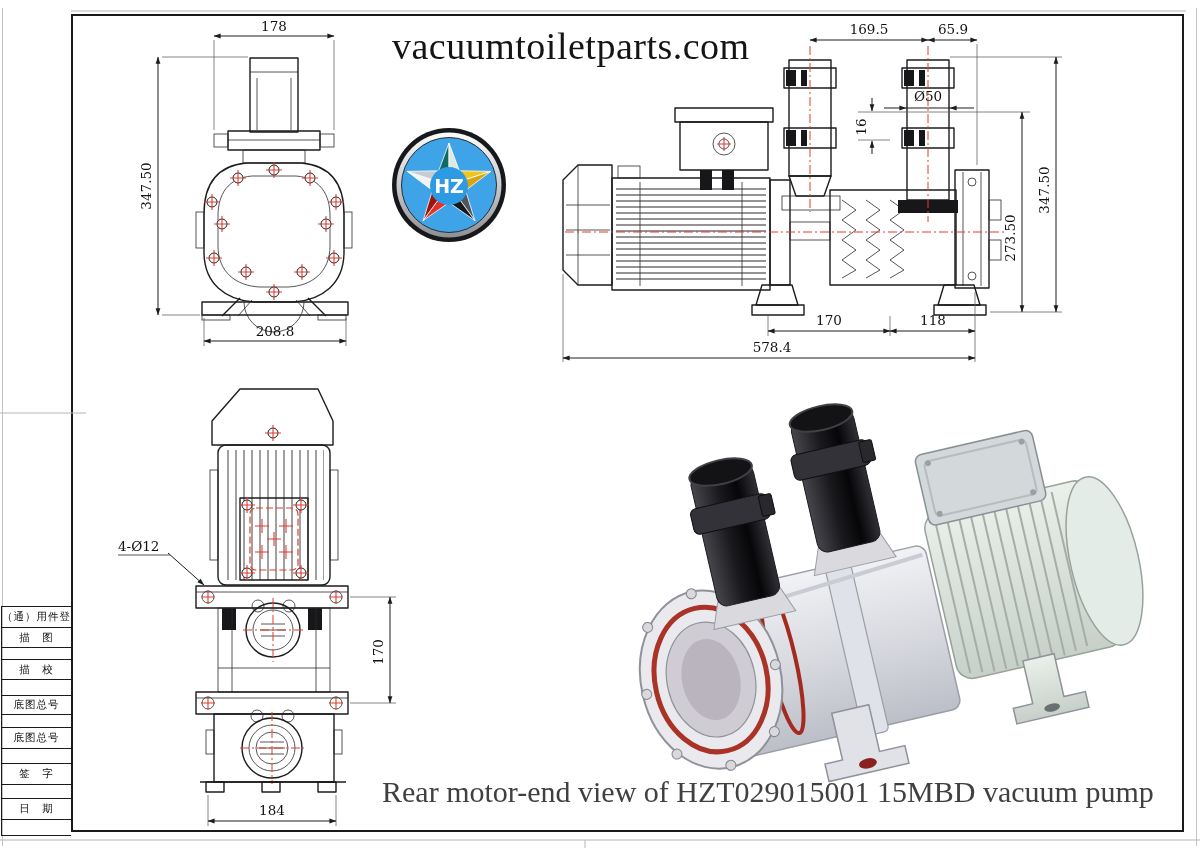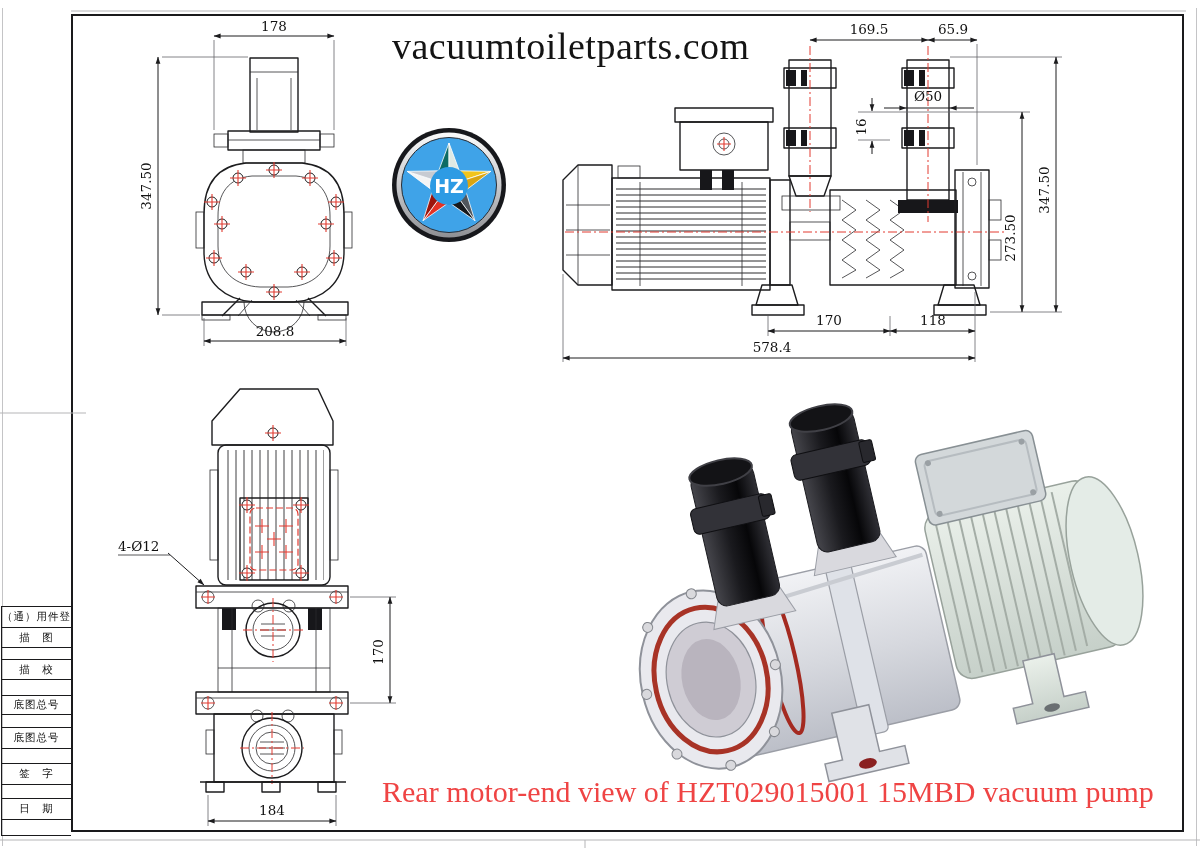--- a/index.html
+++ b/index.html
@@ -4,21 +4,21 @@
 <style>
   html,body{margin:0;padding:0;background:#ffffff;}
   #sheet{position:relative;width:1200px;height:848px;background:#ffffff;overflow:hidden;
          font-family:"Liberation Serif",serif;}
   .frame{position:absolute;left:71px;top:14px;width:1113px;height:818px;
          border:2px solid #1a1a1c;box-sizing:border-box;}
   .edge{position:absolute;background:#c4c4c6;}
   .watermark{position:absolute;left:392px;top:26px;width:330px;text-align:center;
              font-size:38px;line-height:40px;color:#141414;letter-spacing:.5px;}
   .caption{position:absolute;left:382px;top:775px;width:790px;font-size:30px;
-           line-height:34px;color:#ef4444;white-space:nowrap;}
+           line-height:34px;color:#404040;white-space:nowrap;}
   
   .tblock{position:absolute;left:1px;top:606px;width:70px;box-sizing:border-box;
           border-top:1px solid #1a1a1c;}
   .trow{box-sizing:border-box;border-bottom:1px solid #1a1a1c;border-left:1px solid #1a1a1c;
         font-size:10.5px;color:#111;display:flex;align-items:center;justify-content:center;
         letter-spacing:1px;white-space:nowrap;overflow:hidden;}
   
   svg.canvas{position:absolute;left:0;top:0;}
   .ol{fill:none;stroke:#1c1c1e;stroke-width:1.4;stroke-linejoin:round;}
   .tl{fill:none;stroke:#2b2b2d;stroke-width:.8;}

